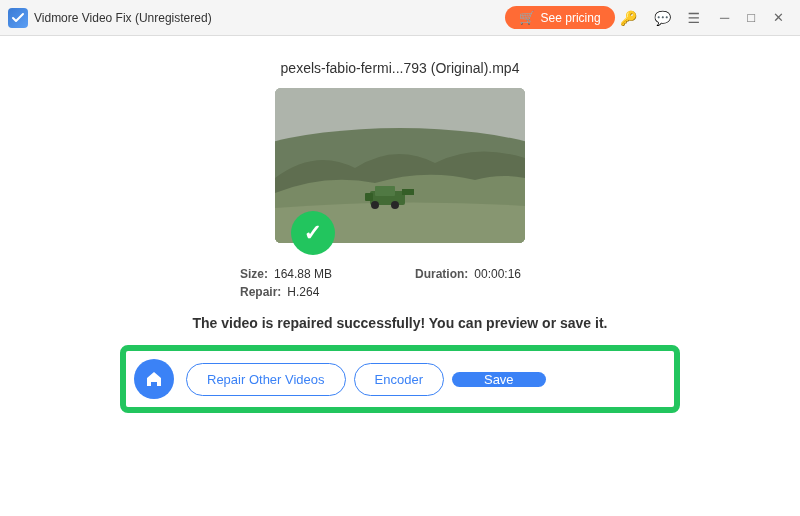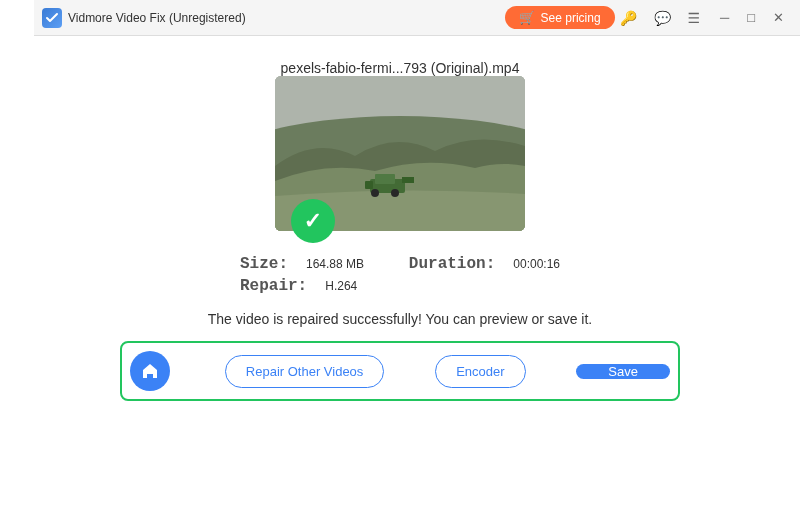--- a/index.html
+++ b/index.html
@@ -14,21 +14,20 @@
 
     
     .title-bar {
       display: flex;
       align-items: center;
       background: #f5f5f5;
       height: 36px;
       padding: 0 8px;
       border-bottom: 1px solid #ddd;
       position: relative;
-      margin-left: 34px;
     }
     .title-bar-logo {
       display: flex;
       align-items: center;
       gap: 6px;
       flex: 1;
     }
     .logo-icon {
       width: 20px;
       height: 20px;
@@ -97,20 +96,21 @@
       align-items: center;
       padding: 24px 20px 16px;
       height: calc(516px - 36px);
       background: white;
     }
 
     .video-title {
       font-size: 14px;
       color: #333;
       font-weight: 500;
+      margin-bottom: 12px;
     }
 
     .video-container {
       position: relative;
       width: 250px;
       height: 155px;
       border-radius: 6px;
       overflow: visible;
       margin-bottom: 14px;
     }
@@ -156,53 +156,51 @@
       width: 320px;
     }
 
     .info-row {
       display: flex;
       align-items: baseline;
       gap: 6px;
     }
 
     .info-label {
-      font-size: 16px;
+      font-size: 12px;
       color: #555;
       font-weight: 600;
       white-space: nowrap;
-      font-family: Liberation Mono, monospace;
     }
 
     .info-value {
       font-size: 12px;
       color: #333;
-      margin-left: 12px;
     }
 
     
     .success-msg {
       margin: 16px 0 14px;
       font-size: 14px;
       color: #333;
-      font-weight: 400;
+      font-weight: 700;
       text-align: left;
     }
 
     
     .bottom-actions {
       display: flex;
       align-items: center;
       gap: 0;
       width: 100%;
       max-width: 560px;
-      border: 2px solid #22c55e;
+      border: 6px solid #22c55e;
       border-radius: 8px;
       padding: 8px 8px;
-      justify-content: space-between;
+      justify-content: flex-start;
       gap: 8px;
     }
 
     .home-btn {
       width: 40px;
       height: 40px;
       background: #3b82f6;
       border-radius: 50%;
       display: flex;
       align-items: center;

